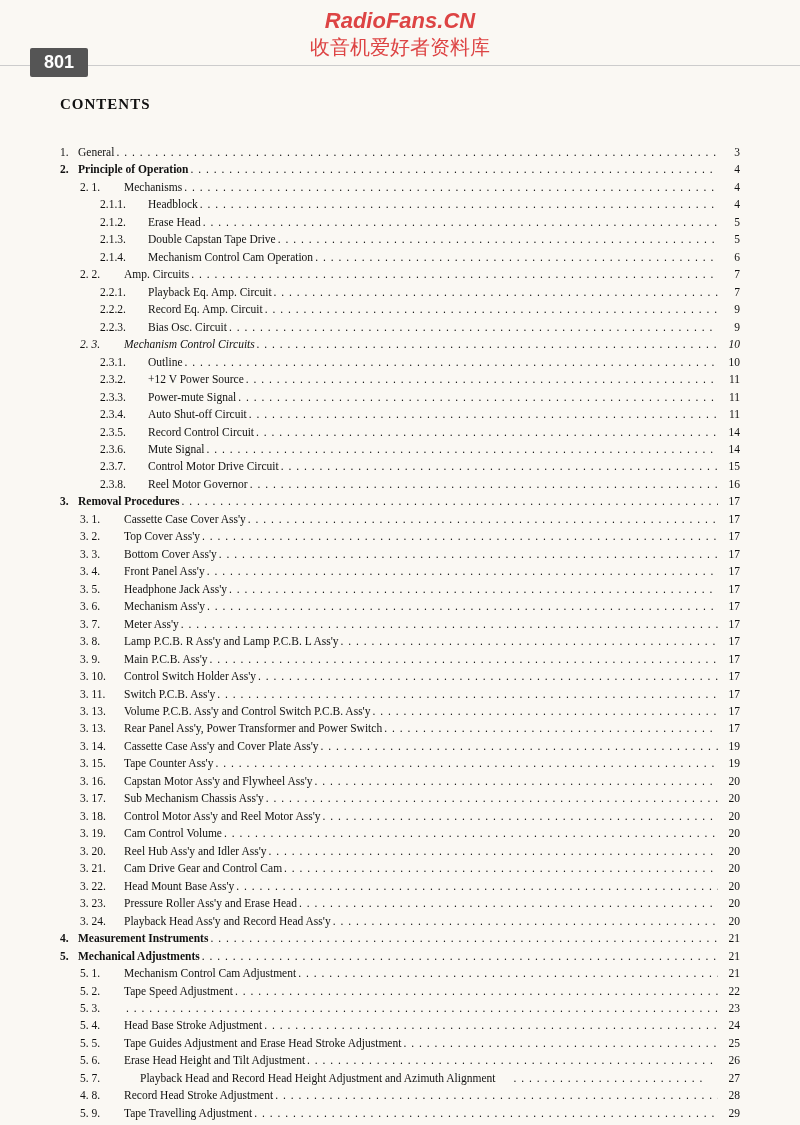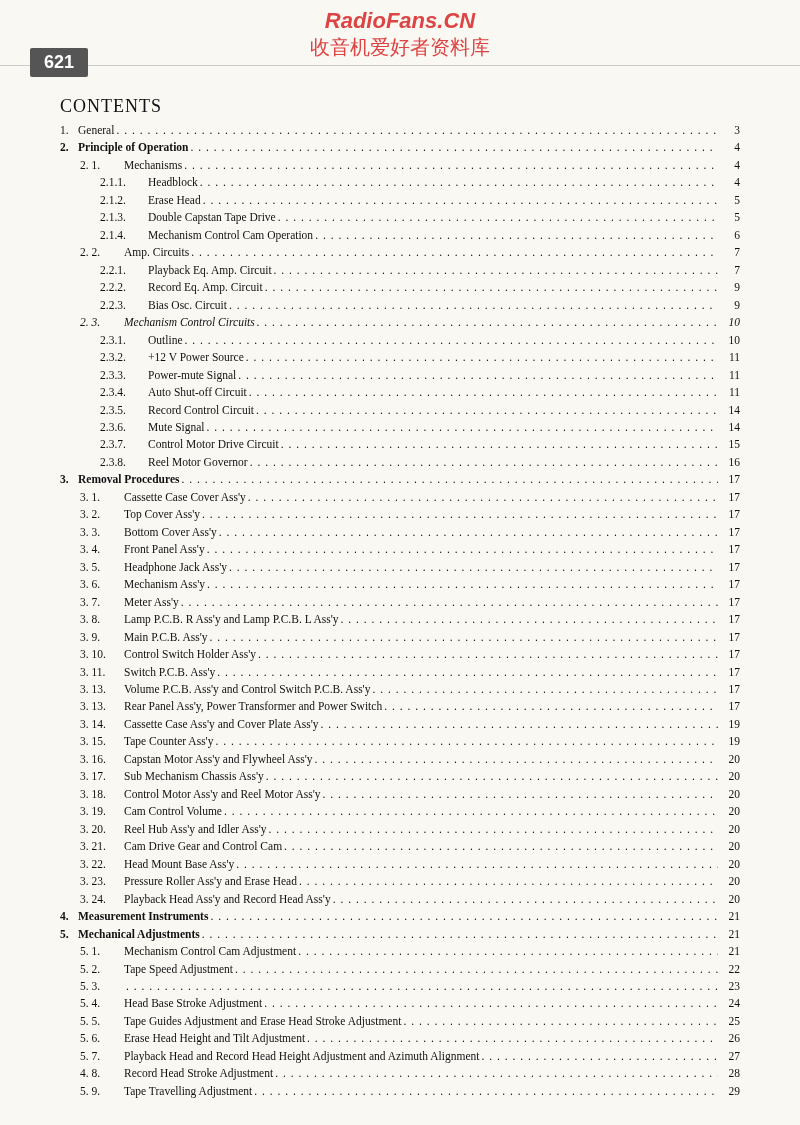--- a/index.html
+++ b/index.html
@@ -45,37 +45,37 @@
       font-size: 18px;
       font-weight: bold;
       padding: 4px 14px;
       font-family: Arial, sans-serif;
       border-radius: 2px;
     }
     .content-area {
       padding: 20px 60px 30px 60px;
     }
     .contents-title {
-      font-size: 18px;
-      font-weight: normal;
-      margin-bottom: 5px;
+      font-size: 15px;
+      font-weight: bold;
+      margin-bottom: 31px;
       margin-top: 10px;
       letter-spacing: 1px;
     }
   </style>
 </head>
 <body>
 
 <div class="page">
   <div class="header">
     <div class="header-site">RadioFans.CN</div>
     <div class="header-chinese">收音机爱好者资料库</div>
   </div>
 
-  <div class="page-number-box">621</div>
+  <div class="page-number-box">801</div>
 
   <div class="content-area">
     <div class="contents-title">CONTENTS</div>
     <div id="toc-container">
         <div style="display: flex; width: 100%; align-items: baseline; line-height: 1.52; padding-left: 0px;">
           <span style="flex-shrink: 0; font-size: 11.5px; font-family: &quot;Times New Roman&quot;, Times, serif; white-space: nowrap; min-width: 18px;">1.</span>
           <span style="flex-shrink: 0; font-size: 11.5px; font-family: &quot;Times New Roman&quot;, Times, serif; white-space: nowrap;">General</span>
           <span style="flex: 1 1 0%; font-size: 11.5px; overflow: hidden; white-space: nowrap; letter-spacing: 1px; padding-left: 2px; padding-right: 2px; font-family: &quot;Times New Roman&quot;, Times, serif;"> . . . . . . . . . . . . . . . . . . . . . . . . . . . . . . . . . . . . . . . . . . . . . . . . . . . . . . . . . . . . . . . . . . . . . . . . . . . . . . . . . . . . . . . . . . . . . . . . . .</span>
           <span style="flex-shrink: 0; font-size: 11.5px; width: 22px; text-align: right; font-family: &quot;Times New Roman&quot;, Times, serif;">3</span>
         </div>
@@ -383,21 +383,21 @@
           <span style="flex-shrink: 0; font-size: 11.5px; font-family: &quot;Times New Roman&quot;, Times, serif; white-space: nowrap;">Tape Guides Adjustment and Erase Head Stroke Adjustment</span>
           <span style="flex: 1 1 0%; font-size: 11.5px; overflow: hidden; white-space: nowrap; letter-spacing: 1px; padding-left: 2px; padding-right: 2px; font-family: &quot;Times New Roman&quot;, Times, serif;"> . . . . . . . . . . . . . . . . . . . . . . . . . . . . . . . . . . . . . . . . . . . . . . . . . . . . . . . . . . . . . . . . . . . . . . . . . . . . . . . . . . . . . . . . . . . . . . . . . .</span>
           <span style="flex-shrink: 0; font-size: 11.5px; width: 22px; text-align: right; font-family: &quot;Times New Roman&quot;, Times, serif;">25</span>
         </div>
         <div style="display: flex; width: 100%; align-items: baseline; line-height: 1.52; padding-left: 20px;">
           <span style="flex-shrink: 0; font-size: 11.5px; font-family: &quot;Times New Roman&quot;, Times, serif; white-space: nowrap; min-width: 44px;">5.  6.</span>
           <span style="flex-shrink: 0; font-size: 11.5px; font-family: &quot;Times New Roman&quot;, Times, serif; white-space: nowrap;">Erase Head Height and Tilt Adjustment</span>
           <span style="flex: 1 1 0%; font-size: 11.5px; overflow: hidden; white-space: nowrap; letter-spacing: 1px; padding-left: 2px; padding-right: 2px; font-family: &quot;Times New Roman&quot;, Times, serif;"> . . . . . . . . . . . . . . . . . . . . . . . . . . . . . . . . . . . . . . . . . . . . . . . . . . . . . . . . . . . . . . . . . . . . . . . . . . . . . . . . . . . . . . . . . . . . . . . . . .</span>
           <span style="flex-shrink: 0; font-size: 11.5px; width: 22px; text-align: right; font-family: &quot;Times New Roman&quot;, Times, serif;">26</span>
         </div>
-        <div style="display: flex; width: 100%; align-items: baseline; line-height: 1.52; padding-left: 20px;">
+        <div style="display: flex; width: 100%; align-items: baseline; line-height: 1.52; padding-left: 20px; gap: 16px;">
           <span style="flex-shrink: 0; font-size: 11.5px; font-family: &quot;Times New Roman&quot;, Times, serif; white-space: nowrap; min-width: 44px;">5.  7.</span>
           <span style="flex-shrink: 0; font-size: 11.5px; font-family: &quot;Times New Roman&quot;, Times, serif; white-space: nowrap;">Playback Head and Record Head Height Adjustment and Azimuth Alignment</span>
           <span style="flex: 1 1 0%; font-size: 11.5px; overflow: hidden; white-space: nowrap; letter-spacing: 1px; padding-left: 2px; padding-right: 2px; font-family: &quot;Times New Roman&quot;, Times, serif;"> . . . . . . . . . . . . . . . . . . . . . . . . . . . . . . . . . . . . . . . . . . . . . . . . . . . . . . . . . . . . . . . . . . . . . . . . . . . . . . . . . . . . . . . . . . . . . . . . . .</span>
           <span style="flex-shrink: 0; font-size: 11.5px; width: 22px; text-align: right; font-family: &quot;Times New Roman&quot;, Times, serif;">27</span>
         </div>
         <div style="display: flex; width: 100%; align-items: baseline; line-height: 1.52; padding-left: 20px;">
           <span style="flex-shrink: 0; font-size: 11.5px; font-family: &quot;Times New Roman&quot;, Times, serif; white-space: nowrap; min-width: 44px;">4.  8.</span>
           <span style="flex-shrink: 0; font-size: 11.5px; font-family: &quot;Times New Roman&quot;, Times, serif; white-space: nowrap;">Record Head Stroke Adjustment</span>
           <span style="flex: 1 1 0%; font-size: 11.5px; overflow: hidden; white-space: nowrap; letter-spacing: 1px; padding-left: 2px; padding-right: 2px; font-family: &quot;Times New Roman&quot;, Times, serif;"> . . . . . . . . . . . . . . . . . . . . . . . . . . . . . . . . . . . . . . . . . . . . . . . . . . . . . . . . . . . . . . . . . . . . . . . . . . . . . . . . . . . . . . . . . . . . . . . . . .</span>
           <span style="flex-shrink: 0; font-size: 11.5px; width: 22px; text-align: right; font-family: &quot;Times New Roman&quot;, Times, serif;">28</span>

